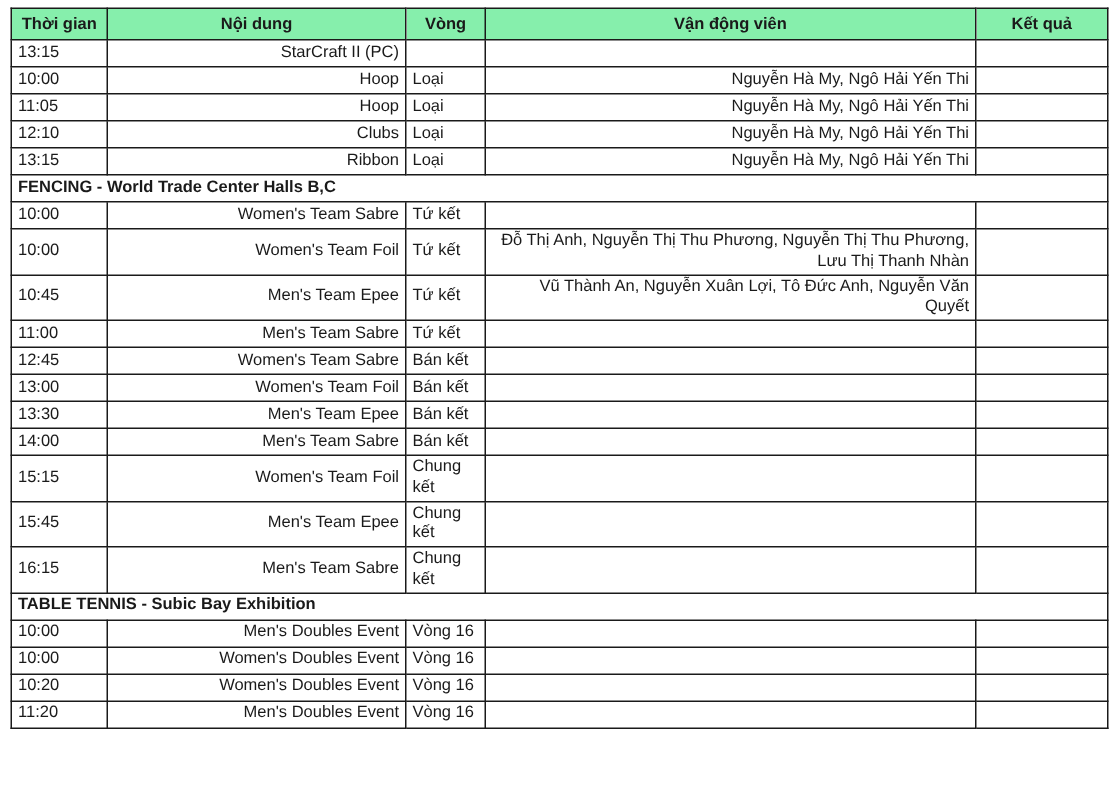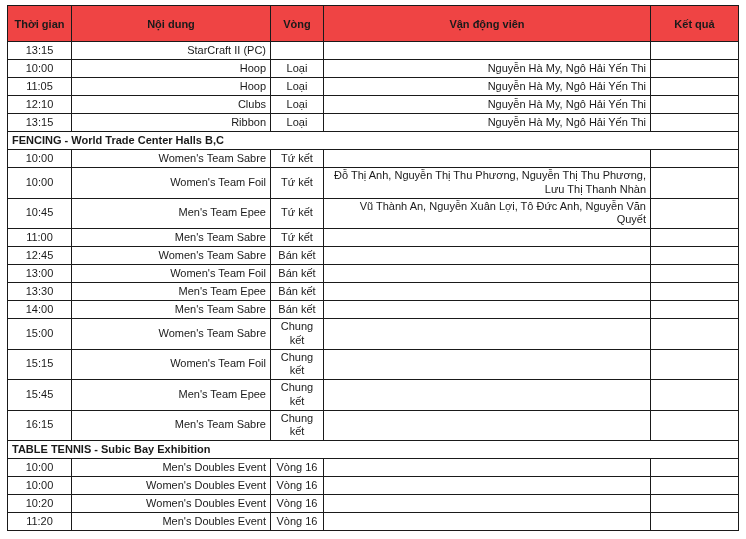--- a/index.html
+++ b/index.html
@@ -25,34 +25,33 @@
   }
   table.schedule th,
   table.schedule td {
     border: 1px solid #1a1a1a;
     font-size: 11px;
     overflow: hidden;
     vertical-align: middle;
     box-sizing: border-box;
   }
   table.schedule th {
-    background: #ef4444;
-    height: 36px;
+    background: #86efac;
+    height: 21px;
     font-weight: bold;
     text-align: center;
     padding: 0 2px;
   }
   table.schedule td {
     height: 18px;
     padding: 1px 4px;
     line-height: 1.25;
     background: #ffffff;
   }
   td.c-time, td.c-round {
-    text-align: center;
     padding: 1px 2px;
   }
   td.c-event, td.c-athletes {
     text-align: right;
   }
   td.section-cell {
     font-weight: bold;
     padding: 1px 3px;
     text-align: left;
   }
@@ -167,27 +166,20 @@
           <td class="c-result"></td>
         </tr>
         <tr>
           <td class="c-time">14:00</td>
           <td class="c-event">Men's Team Sabre</td>
           <td class="c-round">Bán kết</td>
           <td class="c-athletes"></td>
           <td class="c-result"></td>
         </tr>
         <tr>
-          <td class="c-time">15:00</td>
-          <td class="c-event">Women's Team Sabre</td>
-          <td class="c-round">Chung kết</td>
-          <td class="c-athletes"></td>
-          <td class="c-result"></td>
-        </tr>
-        <tr>
           <td class="c-time">15:15</td>
           <td class="c-event">Women's Team Foil</td>
           <td class="c-round">Chung kết</td>
           <td class="c-athletes"></td>
           <td class="c-result"></td>
         </tr>
         <tr>
           <td class="c-time">15:45</td>
           <td class="c-event">Men's Team Epee</td>
           <td class="c-round">Chung kết</td>

